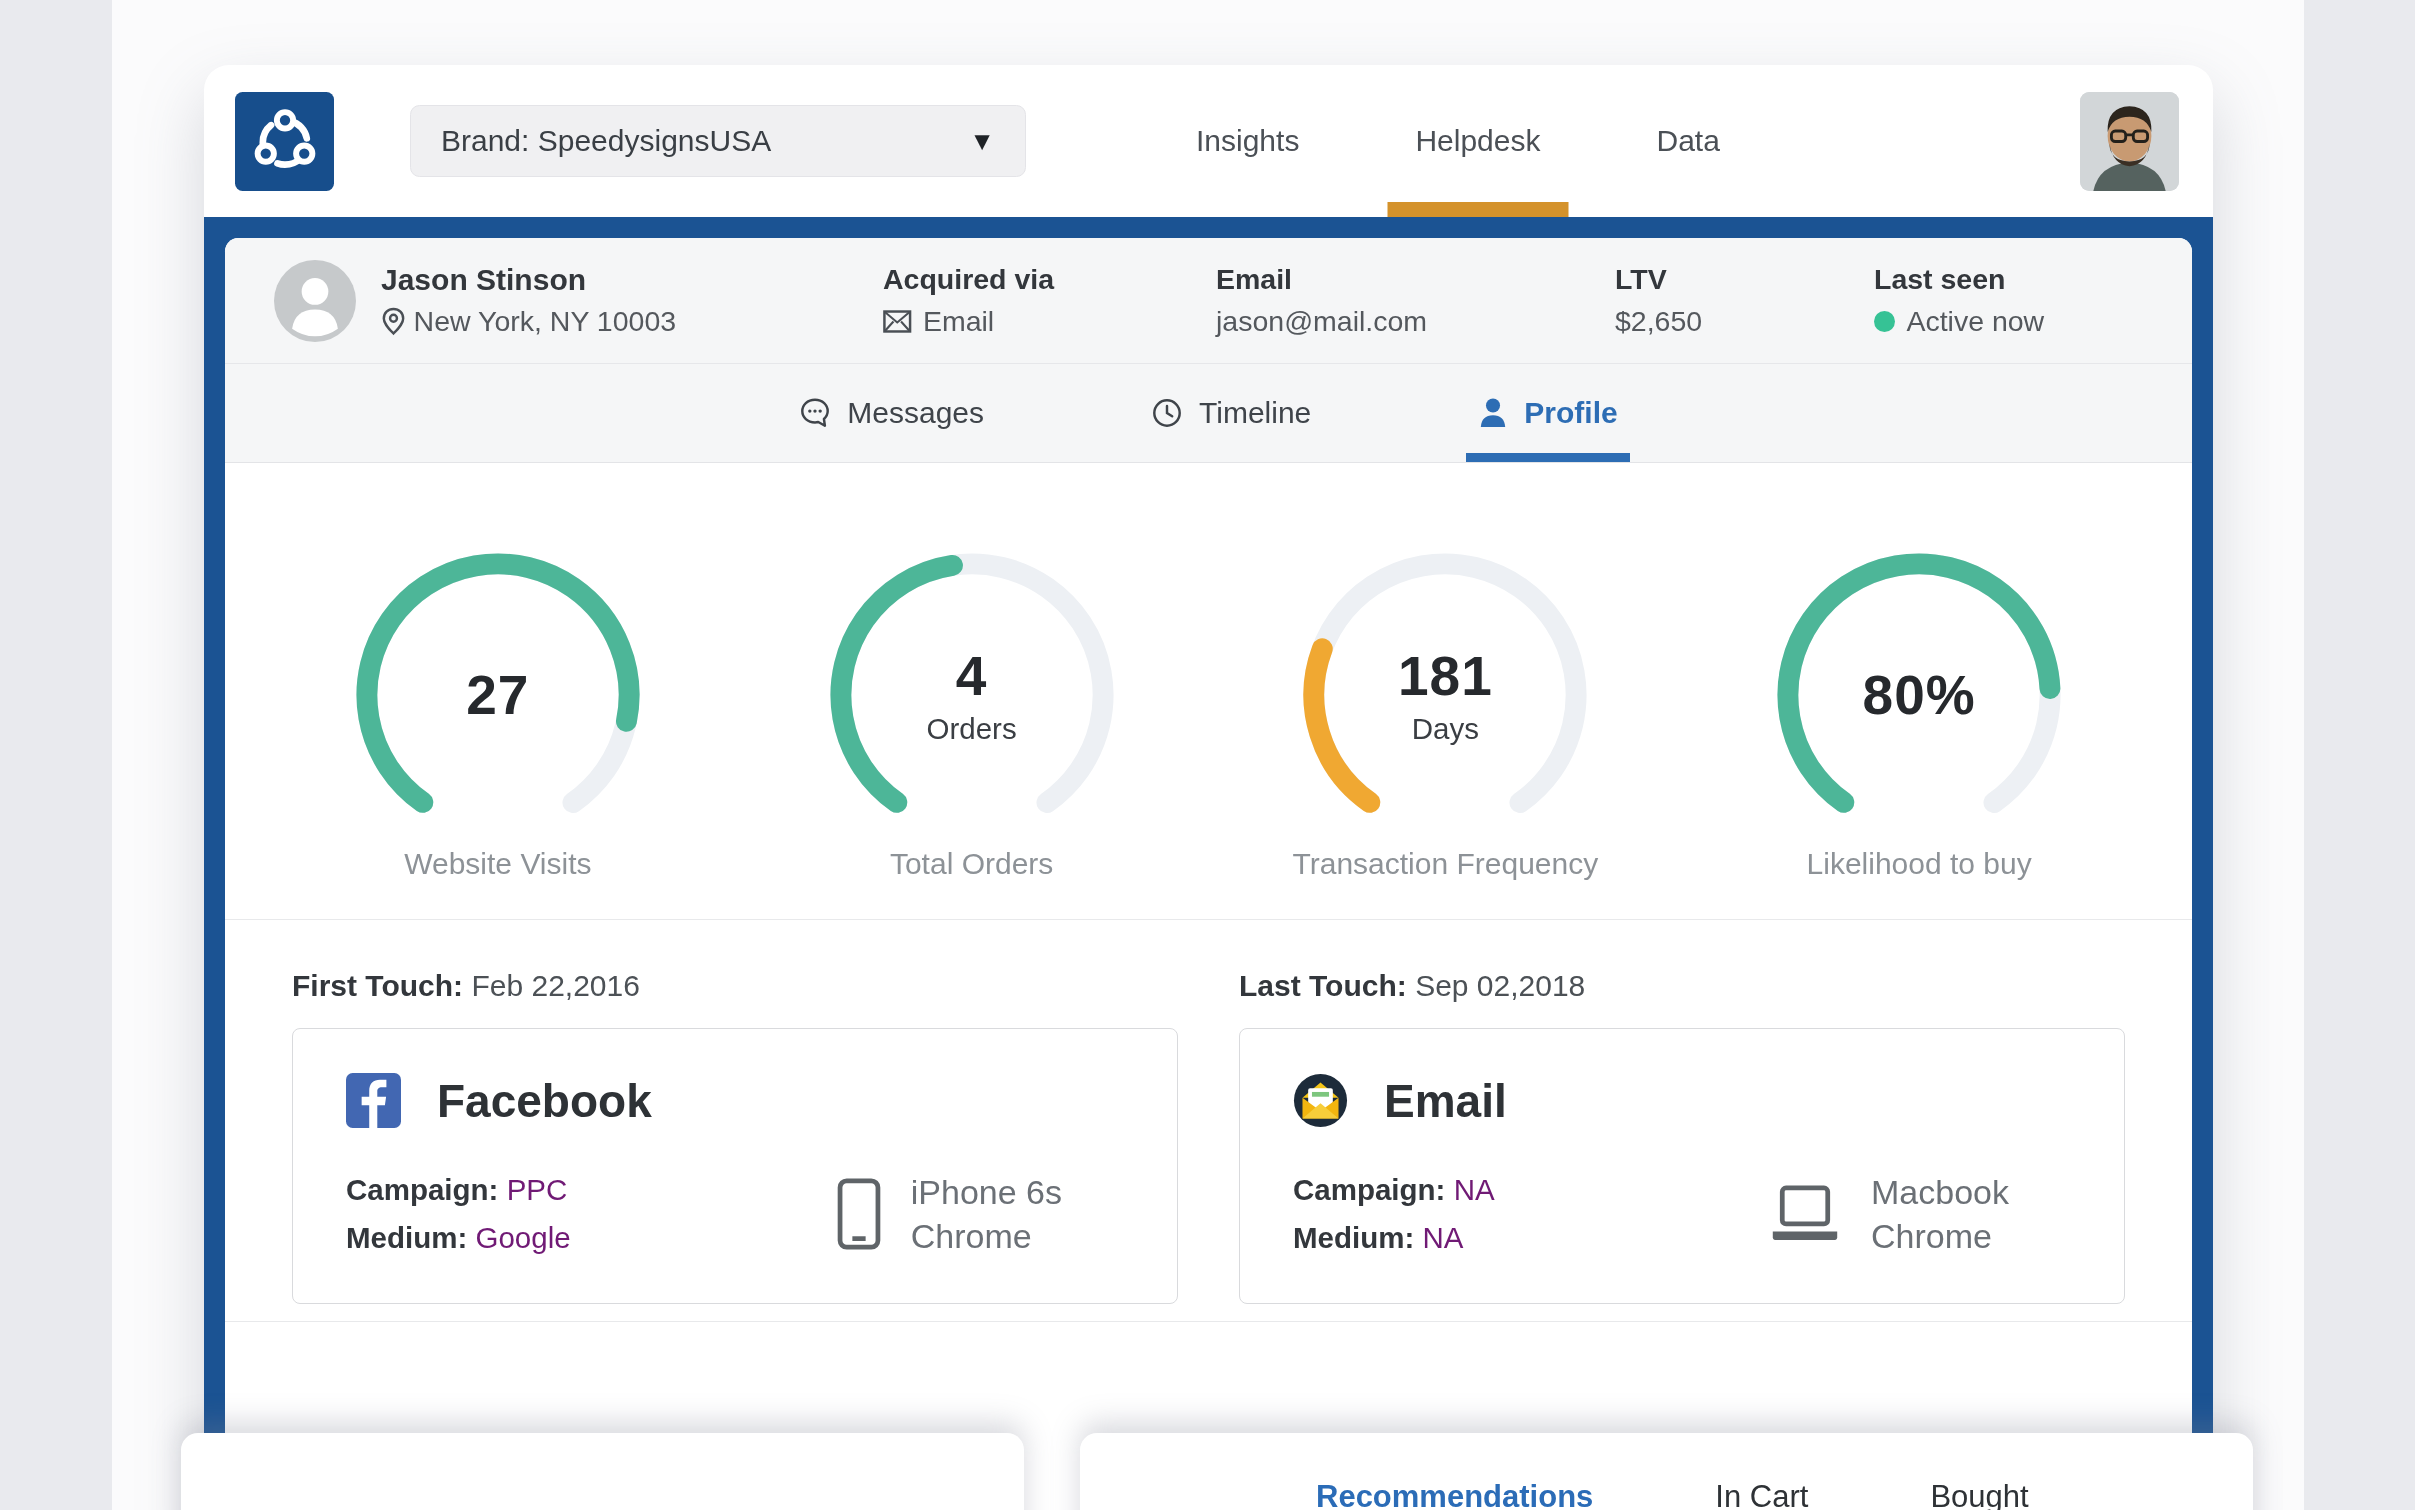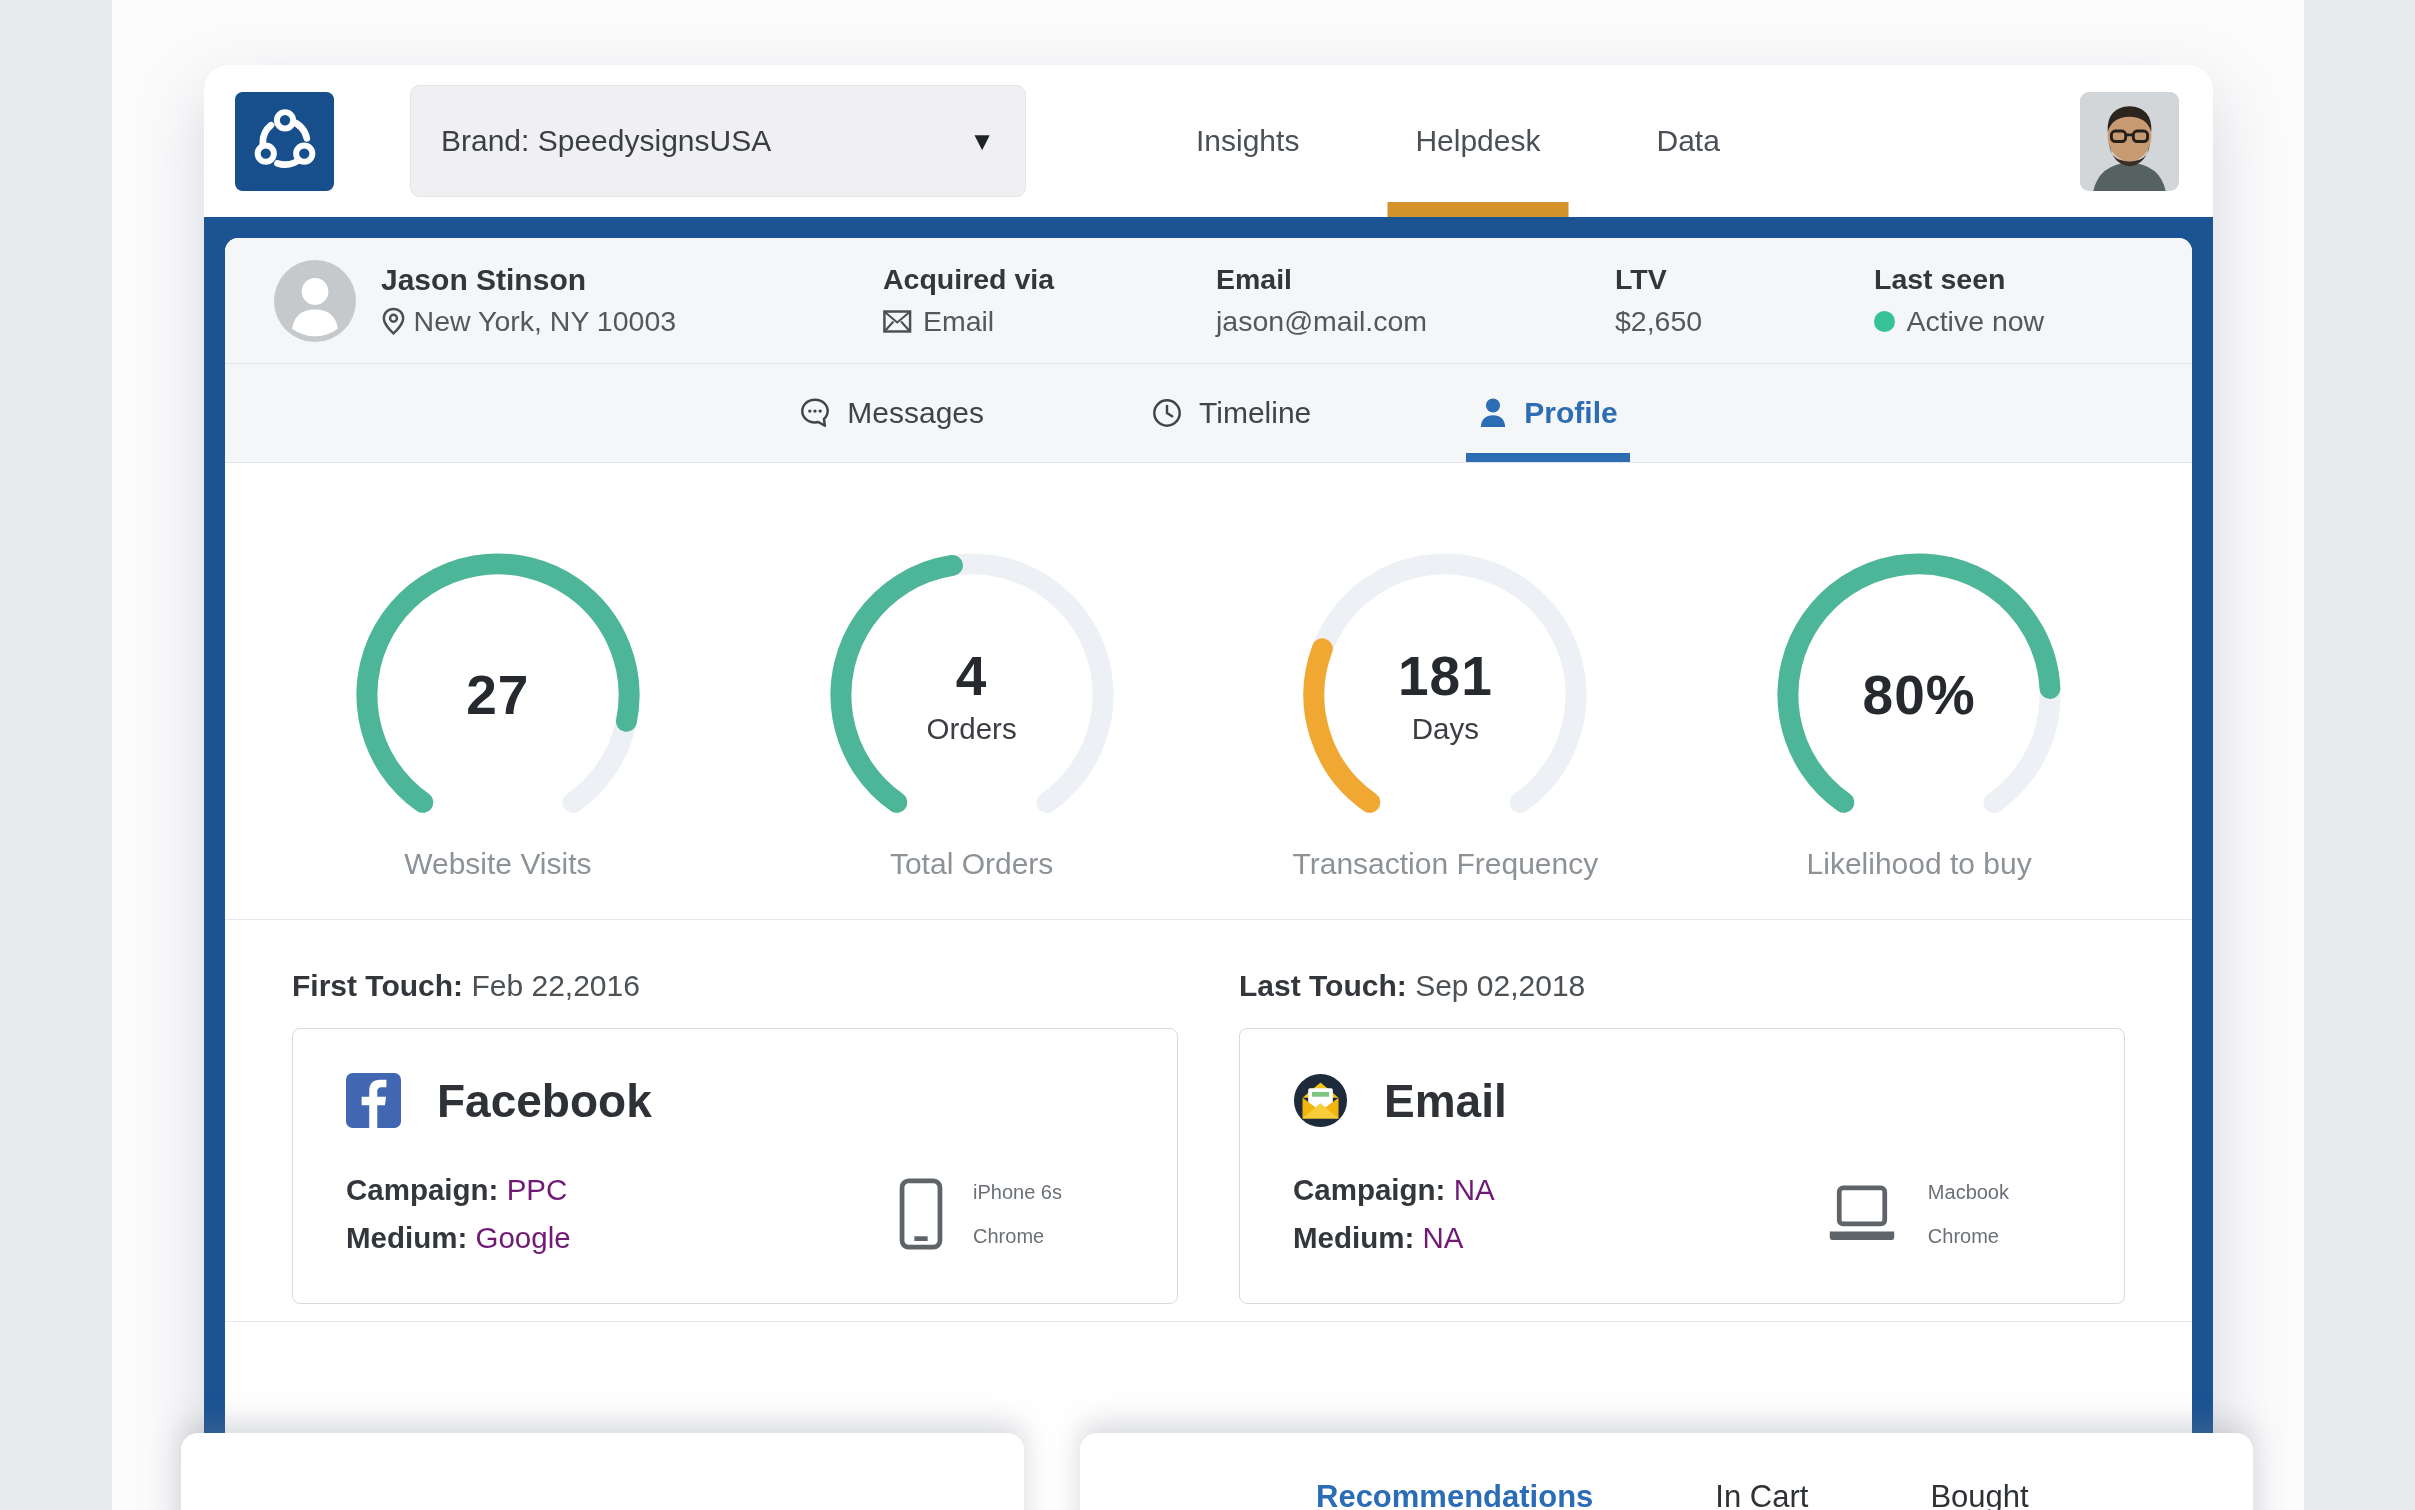--- a/index.html
+++ b/index.html
@@ -17,21 +17,21 @@
     position:absolute; left:204px; top:65px; width:2009px; height:1484px;
     background:#fff; border-radius:25px;
     box-shadow:0 28.5px 67px rgba(120,125,140,.28);
   }
 
   
   .topbar { height:152px; display:flex; align-items:center; padding:0 34px 0 31px; }
   .logo { width:99px; height:99px; background:#174e8c; border-radius:7.6px; flex:0 0 auto;
           display:flex; align-items:center; justify-content:center; }
   .brand-select {
-    margin-left:76px; width:616px; height:112px; background:#f0f0f2;
+    margin-left:76px; width:616px; height:72px; background:#f0f0f2;
     border:1px solid #e4e4e8; border-radius:9.5px;
     display:flex; align-items:center; padding:0 30px;
     font-size:30px; color:#3a3f45; cursor:pointer;
   }
   .brand-caret { margin-left:auto; font-size:26px; color:#1e2226; }
   .nav { display:flex; margin-left:112px; height:100%; }
   .nav-item { position:relative; height:100%; display:flex; align-items:center;
               padding:0 58px; font-size:30px; color:#4b5056; cursor:pointer; }
   .nav-item.active::after {
     content:""; position:absolute; left:50%; transform:translateX(-50%);
@@ -94,21 +94,21 @@
   .touch-card { border:1.9px solid #d9dadd; border-radius:8px; height:276px;
                 padding:44px 48px 0 53px; background:#fff; }
   .brand-row { display:flex; align-items:center; gap:36px; }
   .brand-title { font-size:46px; font-weight:bold; color:#2e3236; }
   .touch-body { display:flex; justify-content:space-between; align-items:center;
                 margin-top:38px; padding-right:67px; }
   .kv { font-size:29.5px; line-height:48px; }
   .kv b { color:#33373c; }
   .kv span.v { color:#701a75; }
   .device { display:flex; align-items:center; gap:30px; color:#6b7076;
-            font-size:20px; line-height:44px; }
+            font-size:34px; line-height:44px; }
 
   
   .float-card { position:absolute; top:1433px; height:124px; background:#fff;
                 border-radius:17px 17px 0 0; box-shadow:0 -9.5px 28.5px rgba(125,130,145,.30); }
   .float-left { left:181px; width:843px; }
   .float-right { left:1080px; width:1173px; display:flex; gap:122px;
                  padding:46px 0 0 236px; font-size:31px; }
   .btab { cursor:pointer; font-weight:500; color:#2e3236; }
   .btab.active { color:#2b6cb7; font-weight:600; }
 

